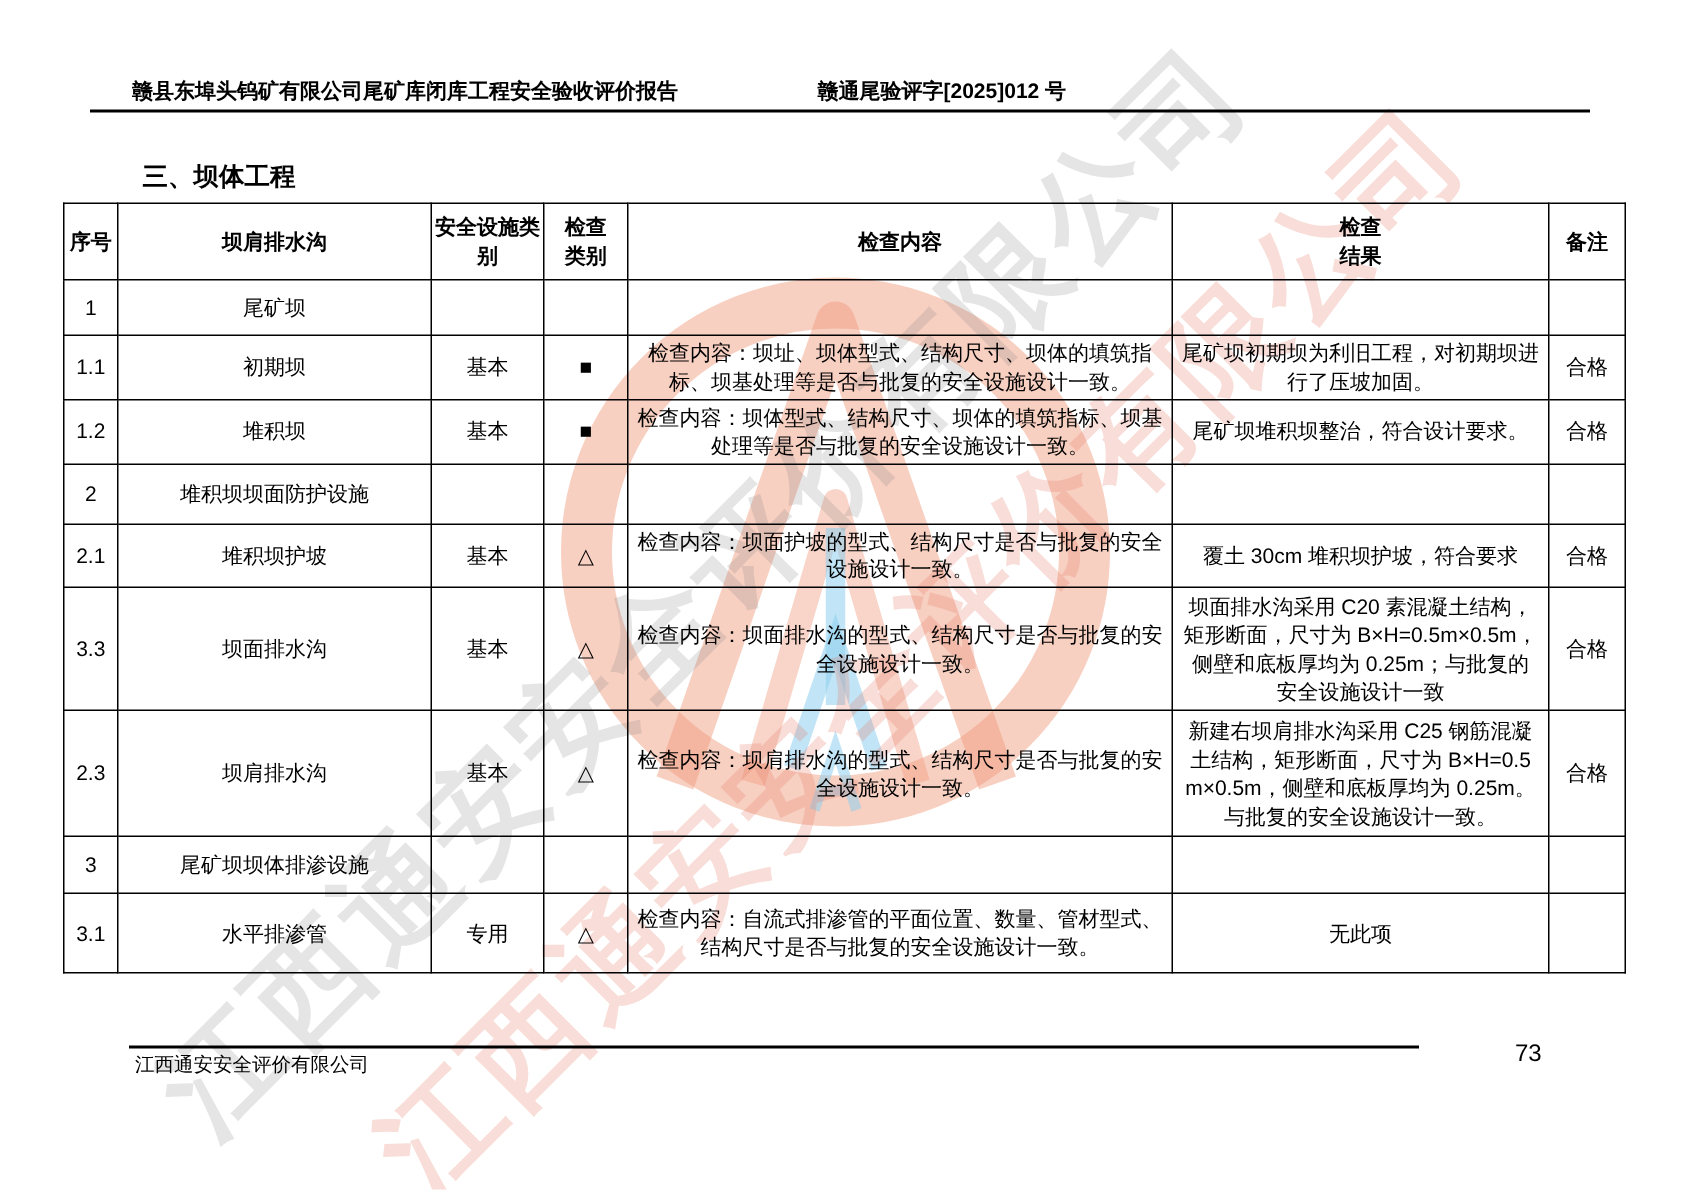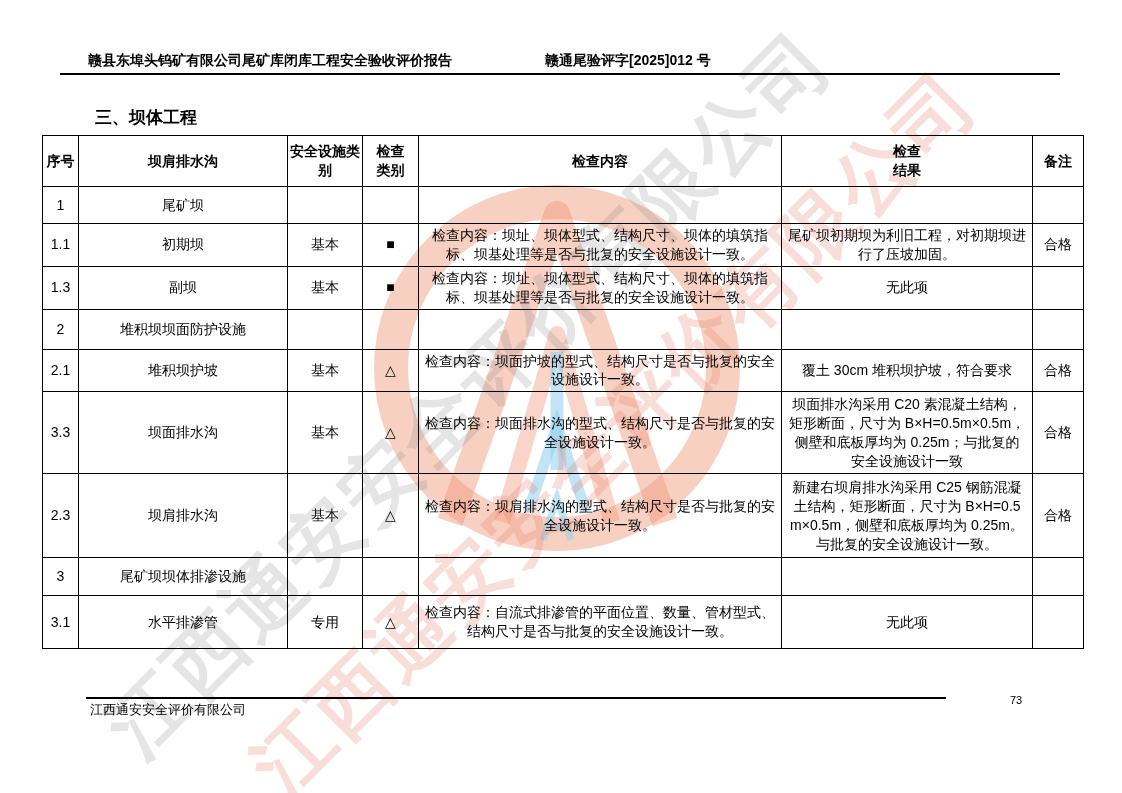--- a/index.html
+++ b/index.html
@@ -20,21 +20,21 @@
     position:absolute;left:447px;top:556px;font-size:60px;font-weight:bold;
     letter-spacing:16px;color:rgba(226,70,58,0.50);white-space:nowrap;
   }
   
   .hdr-left{position:absolute;left:88px;top:52px;font-size:14px;font-weight:bold;z-index:1;}
   .hdr-right{position:absolute;left:545px;top:52px;font-size:14px;font-weight:bold;z-index:1;}
   .hdr-rule{position:absolute;left:60px;top:73px;width:1000px;height:2px;background:#000;z-index:1;}
   .sec-title{position:absolute;left:95px;top:106px;font-size:17px;font-weight:bold;z-index:1;}
   .ftr-rule{position:absolute;left:86px;top:697px;width:860px;height:2px;background:#000;z-index:1;}
   .ftr-company{position:absolute;left:90px;top:701px;font-size:13px;z-index:1;}
-  .page-num{position:absolute;left:1010px;top:694px;font-size:11px;z-index:1;}
+  .page-num{position:absolute;left:1010px;top:694px;font-size:16px;z-index:1;}
   
   table.insp{
     position:absolute;left:42px;top:135px;width:1041px;z-index:1;
     border-collapse:collapse;table-layout:fixed;background:transparent;
   }
   table.insp th,table.insp td{
     border:1px solid #000;font-size:14px;line-height:1.35;padding:2px 6px;
     overflow:hidden;word-break:break-all;vertical-align:middle;background:transparent;
   }
   table.insp th{font-weight:bold;text-align:center;padding:2px 2px;}
@@ -102,27 +102,27 @@
         <tr style="height: 42px; margin-top: 12px;">
           <td class="c">1.1</td>
           <td class="l item">初期坝</td>
           <td class="c">基本</td>
           <td class="c sym-sq">■</td>
           <td class="l">检查内容：坝址、坝体型式、结构尺寸、坝体的填筑指标、坝基处理等是否与批复的安全设施设计一致。</td>
           <td class="l">尾矿坝初期坝为利旧工程，对初期坝进行了压坡加固。</td>
           <td class="c">合格</td>
         </tr>
         <tr style="height: 40px;">
-          <td class="c">1.3</td>
-          <td class="l item">副坝</td>
+          <td class="c">1.2</td>
+          <td class="l item">堆积坝</td>
           <td class="c">基本</td>
           <td class="c sym-sq">■</td>
-          <td class="l">检查内容：坝址、坝体型式、结构尺寸、坝体的填筑指标、坝基处理等是否与批复的安全设施设计一致。</td>
-          <td class="c">无此项</td>
-          <td class="c"></td>
+          <td class="l">检查内容：坝体型式、结构尺寸、坝体的填筑指标、坝基处理等是否与批复的安全设施设计一致。</td>
+          <td class="c">尾矿坝堆积坝整治，符合设计要求。</td>
+          <td class="c">合格</td>
         </tr>
         <tr style="height: 40px;">
           <td class="c">2</td>
           <td class="l item">堆积坝坝面防护设施</td>
           <td class="c"></td>
           <td class="c sym-tr"></td>
           <td class="l"></td>
           <td class="c"></td>
           <td class="c"></td>
         </tr>

